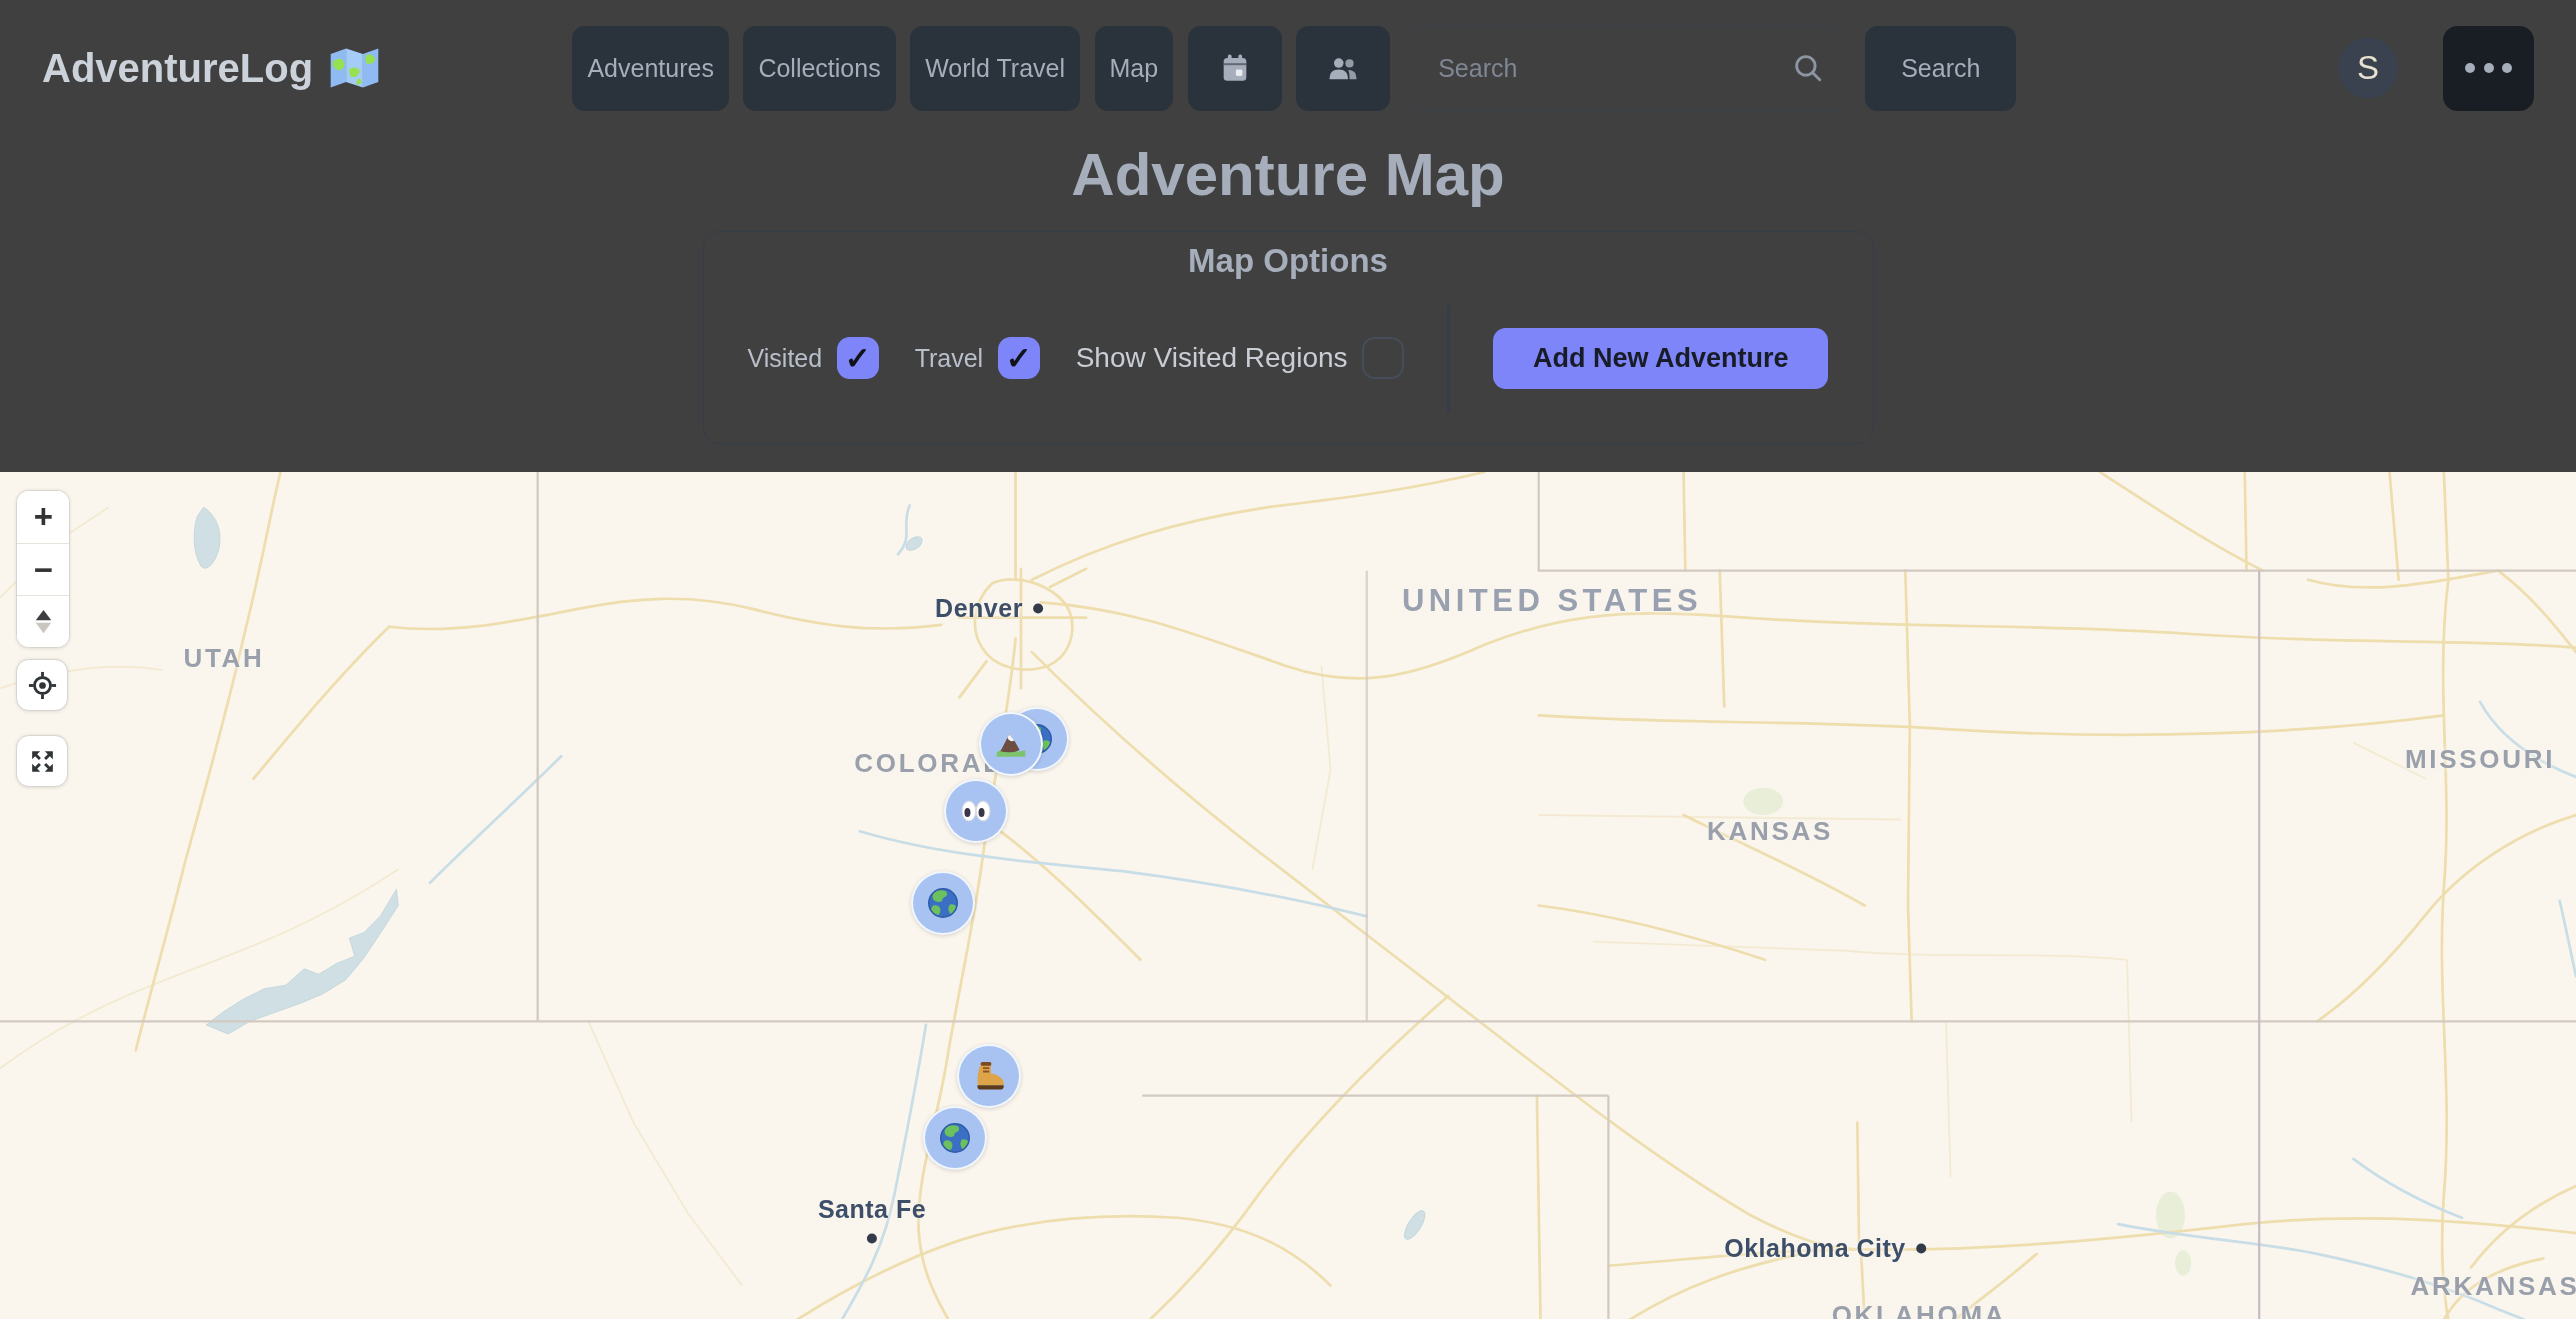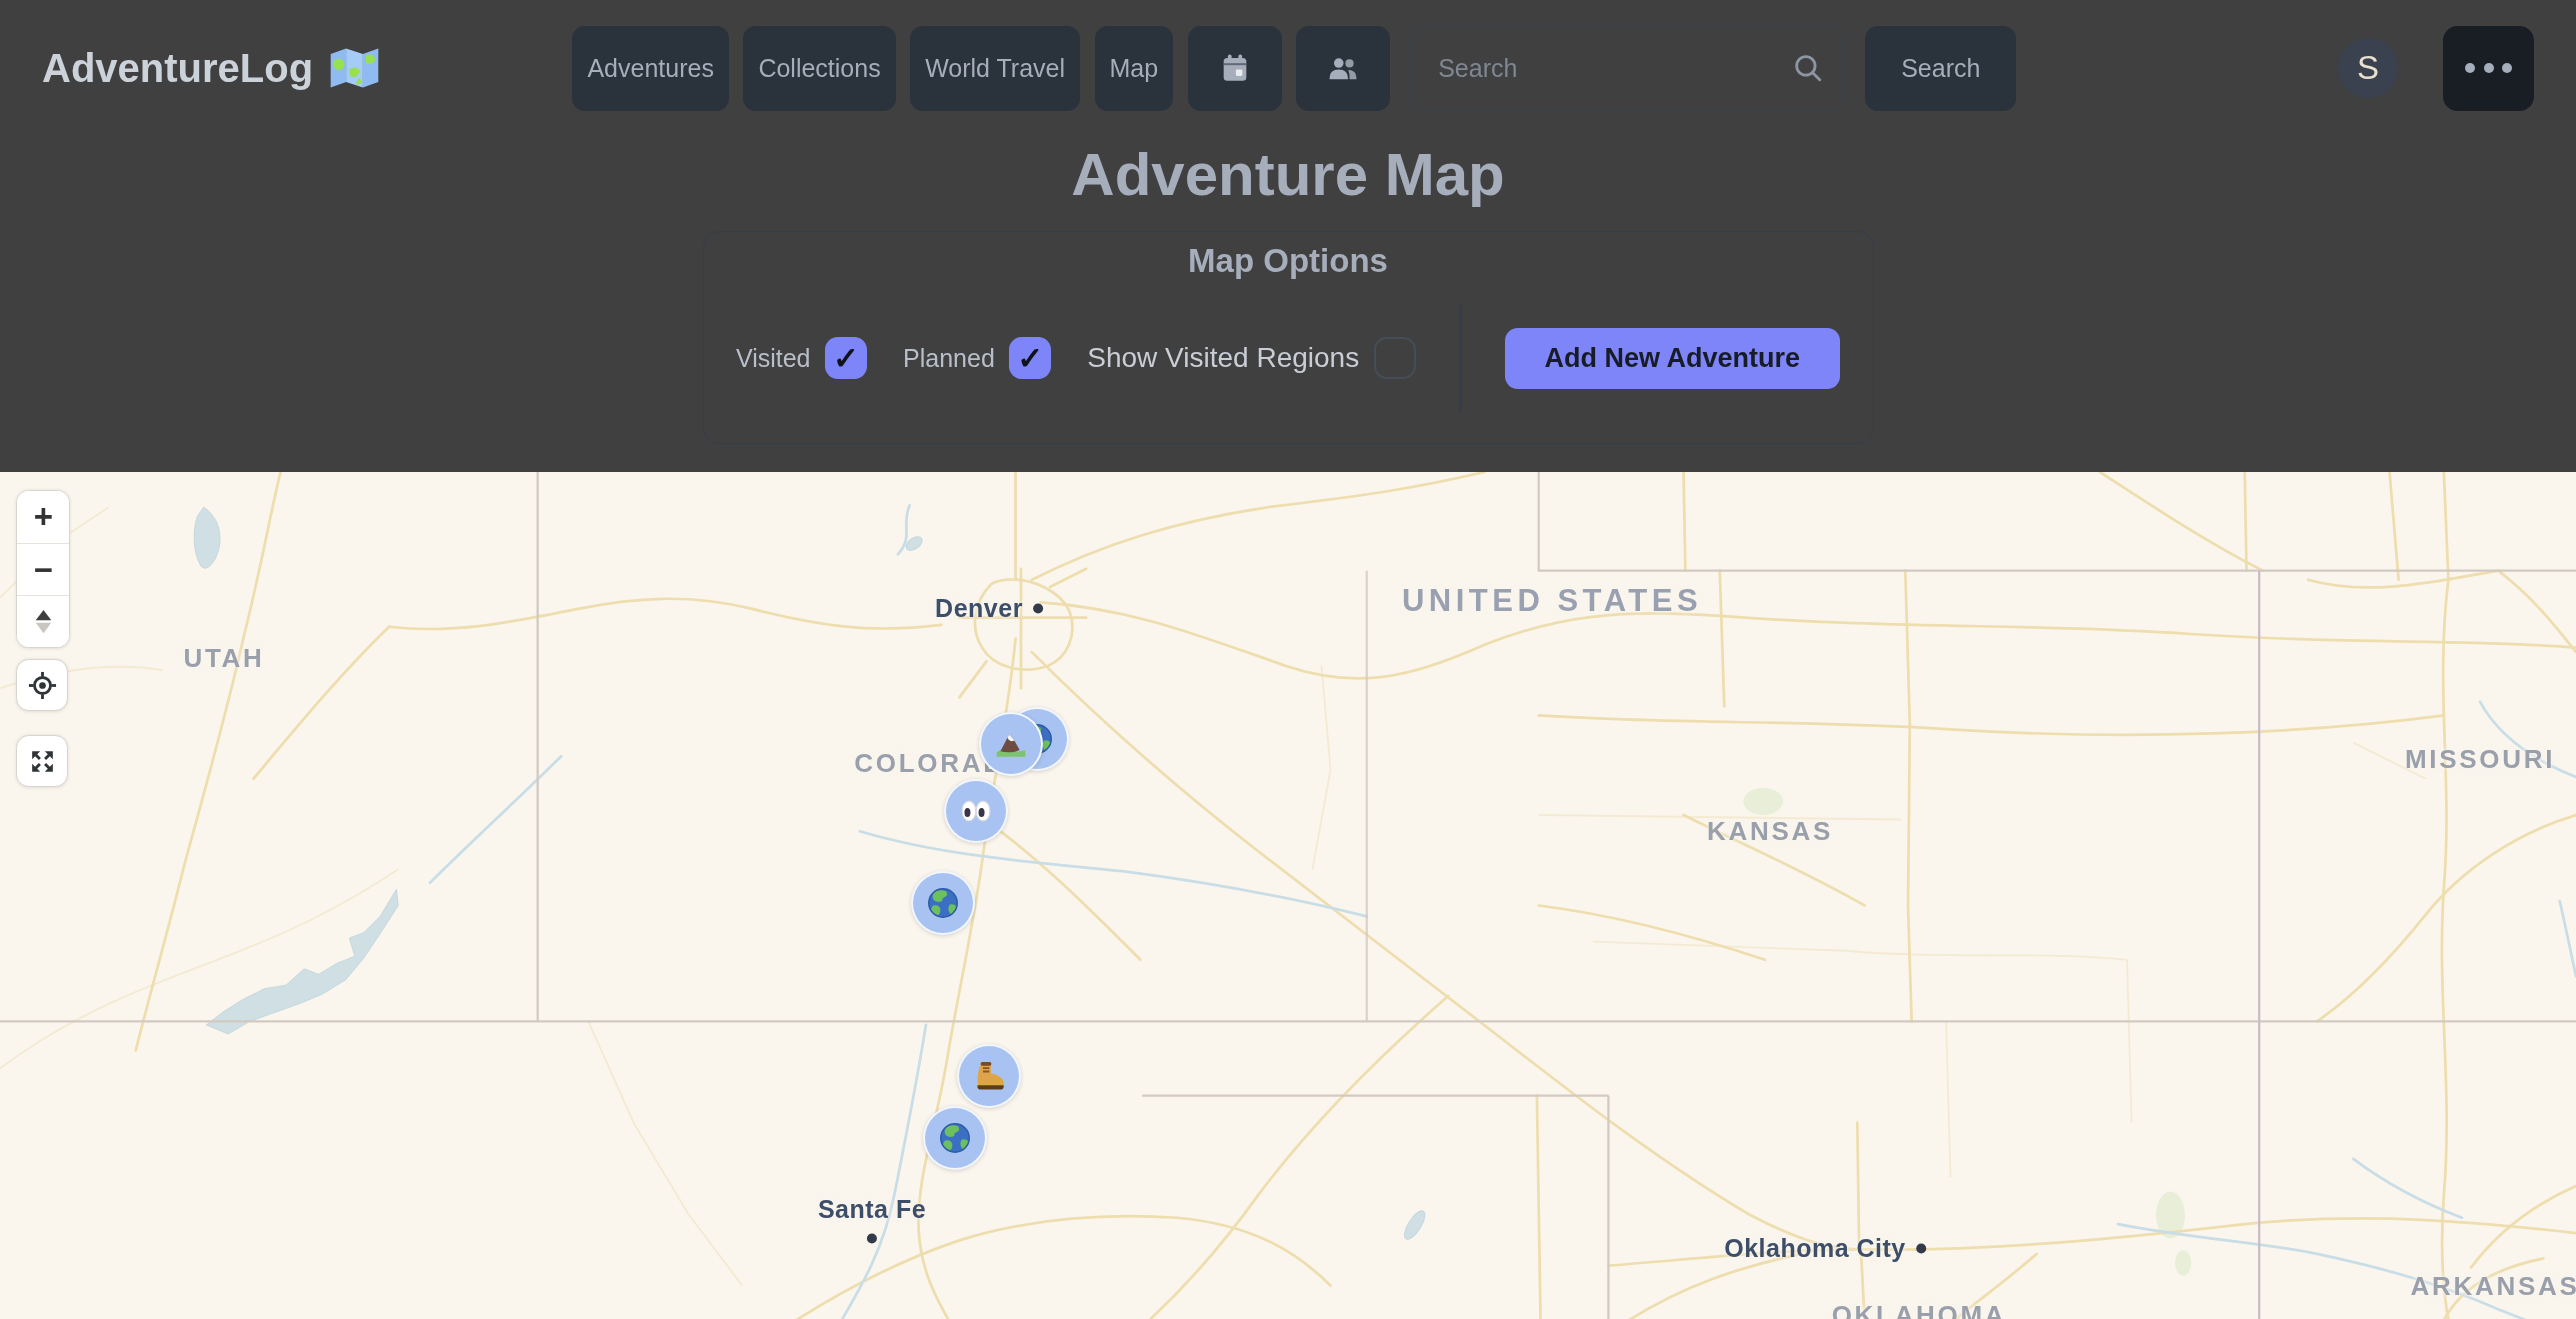--- a/index.html
+++ b/index.html
@@ -147,21 +147,21 @@
     <div class="page-title">Adventure Map</div>
     <div class="options-card">
       <div class="options-title">Map Options</div>
       <div class="options-row">
         <div style="display:flex;align-items:center;text-align:right;" id="toggles">
             <div class="toggle">
               <span class="toggle-label">Visited</span>
               <span class="checkbox checked">✓</span>
             </div>
             <div class="toggle">
-              <span class="toggle-label">Planned</span>
+              <span class="toggle-label">Travel</span>
               <span class="checkbox checked">✓</span>
             </div>
             <div class="toggle">
               <span class="toggle-label">Show Visited Regions</span>
               <span class="checkbox unchecked"></span>
             </div>
           </div>
         <div class="v-divider"></div>
         <button class="add-btn">Add New Adventure</button>
       </div>

